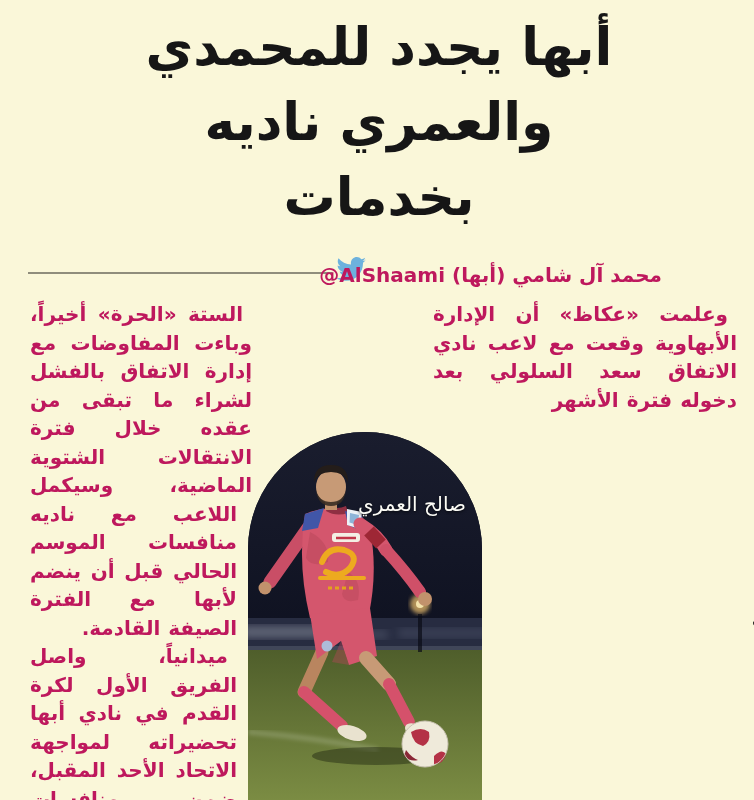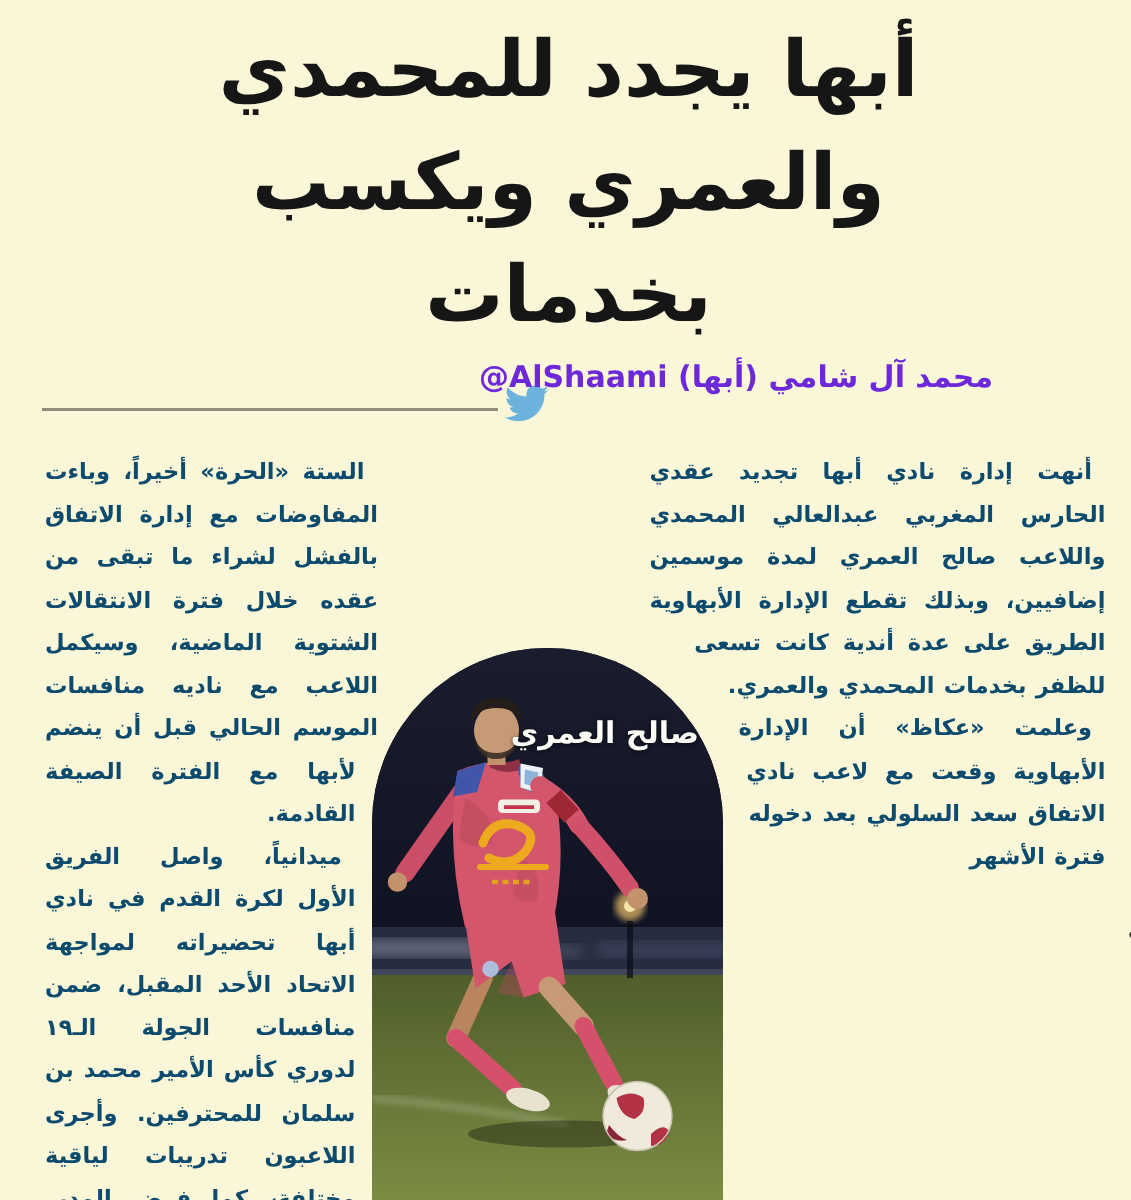--- a/index.html
+++ b/index.html
@@ -11,28 +11,28 @@
   
   .headline {
     position:absolute; top:10px; left:34px; right:30px;
     text-align:center; font-weight:bold; font-size:52px; line-height:75px;
     color:#161616; letter-spacing:-1px;
   }
   
   .byline-rule { position:absolute; left:28px; top:272px; width:304px; height:2px; background:#8f8d7c; }
   .twitter-wrap { position:absolute; left:336px; top:257px; width:30px; height:25px; }
   .byline {
-    position:absolute; top:239px; right:92px; white-space:nowrap;
-    font-size:20px; font-weight:bold; color:#6d28d9; direction:rtl;
+    position:absolute; top:263px; right:92px; white-space:nowrap;
+    font-size:20px; font-weight:bold; color:#be185d; direction:rtl;
   }
   .byline .handle { direction:ltr; unicode-bidi:isolate; }
   
   .col {
     position:absolute; top:300px; height:501px; overflow:hidden;
-    font-size:15px; line-height:28.5px; font-weight:bold; color:#0c4a6e;
+    font-size:20px; line-height:28.5px; font-weight:bold; color:#be185d;
     text-align:justify; word-spacing:1px;
   }
   .col p { margin:0; text-indent:9px; }
   .col-right { left:433px; width:304px; }
   .col-left  { left:30px;  width:222px; }
   .col-left p:first-child { text-indent:0; }
   .float-arch-r {
     float:left; width:66px; height:371px; margin-top:129px;
     border-radius:0 66px 0 0 / 0 125px 0 0; shape-outside:border-box;
   }
@@ -40,55 +40,54 @@
     float:right; width:15px; height:290px; margin-top:209px;
     border-radius:60px 0 0 0 / 90px 0 0 0; shape-outside:border-box;
   }
   
   .photo {
     position:absolute; left:248px; top:432px; width:234px; height:368px;
     border-radius:117px 117px 0 0; overflow:hidden; background:#141726;
   }
   .photo svg { display:block; }
   .photo-caption {
-    position:absolute; top:44px; right:16px;
-    font-size:20px; font-weight:bold; color:#fcfcf6;
+    position:absolute; top:60px; right:16px;
+    font-size:20px; font-weight:normal; color:#fcfcf6;
     text-shadow:0 1px 3px rgba(0,0,0,0.65);
   }
   
   .frag {
     position:absolute; left:745px; width:22px; font-size:15px; font-weight:bold;
     color:#2b2a26; direction:rtl;
   }
 </style>
 </head>
 <body>
 
 <div class="page">
 
   <div class="headline">
     <div>أبها يجدد للمحمدي</div>
-    <div>والعمري ويكسب</div>
+    <div>والعمري ناديه</div>
     <div>بخدمات</div>
   </div>
 
   <div class="byline-rule"></div>
   <div class="twitter-wrap">
     <svg width="30" height="25" viewBox="0 0 24 20" aria-hidden="true">
       <path fill="#6db2dd" d="M24 2.4c-.9.4-1.8.7-2.8.8 1-.6 1.8-1.6 2.1-2.7-.9.6-2 1-3.1 1.2C19.3.6 18.1 0 16.7 0c-2.6 0-4.8 2.1-4.8 4.8 0 .4 0 .7.1 1.1C8 5.7 4.4 3.8 2 .9 1.6 1.6 1.4 2.4 1.4 3.3c0 1.7.8 3.1 2.1 4-.8 0-1.5-.2-2.2-.6v.1c0 2.3 1.7 4.3 3.8 4.7-.4.1-.8.2-1.3.2-.3 0-.6 0-.9-.1.6 1.9 2.4 3.3 4.5 3.3-1.6 1.3-3.7 2-6 2-.4 0-.8 0-1.2-.1 2.2 1.4 4.7 2.2 7.5 2.2 9 0 13.9-7.4 13.9-13.9v-.6c1-.7 1.8-1.6 2.4-2.5z"></path>
     </svg>
   </div>
   <div class="byline">
     <span>محمد آل شامي (أبها)</span>
     <span class="handle">@AlShaami</span>
   </div>
 
   <div class="col col-right">
     <div class="float-arch-r"></div>
-    <p>أنهت إدارة نادي أبها تجديد عقدي الحارس المغربي عبدالعالي المحمدي واللاعب صالح العمري لمدة موسمين إضافيين، وبذلك تقطع الإدارة الأبهاوية الطريق على عدة أندية كانت تسعى للظفر بخدمات المحمدي والعمري.</p>
     <p>وعلمت «عكاظ» أن الإدارة الأبهاوية وقعت مع لاعب نادي الاتفاق سعد السلولي بعد دخوله فترة الأشهر</p>
   </div>
 
   <div class="col col-left">
     <div class="float-arch-l"></div>
     <p>الستة «الحرة» أخيراً، وباءت المفاوضات مع إدارة الاتفاق بالفشل لشراء ما تبقى من عقده خلال فترة الانتقالات الشتوية الماضية، وسيكمل اللاعب مع ناديه منافسات الموسم الحالي قبل أن ينضم لأبها مع الفترة الصيفة القادمة.</p>
     <p>ميدانياً، واصل الفريق الأول لكرة القدم في نادي أبها تحضيراته لمواجهة الاتحاد الأحد المقبل، ضمن منافسات الجولة الـ١٩ لدوري كأس الأمير محمد بن سلمان للمحترفين. وأجرى اللاعبون تدريبات لياقية مختلفة، كما فرض المدير الفني مارتين سيفيلا عدداً من التدريبات التكتيكية الخاصة بالمواجهة المقبلة.</p>
   </div>
 
   <div class="photo">

